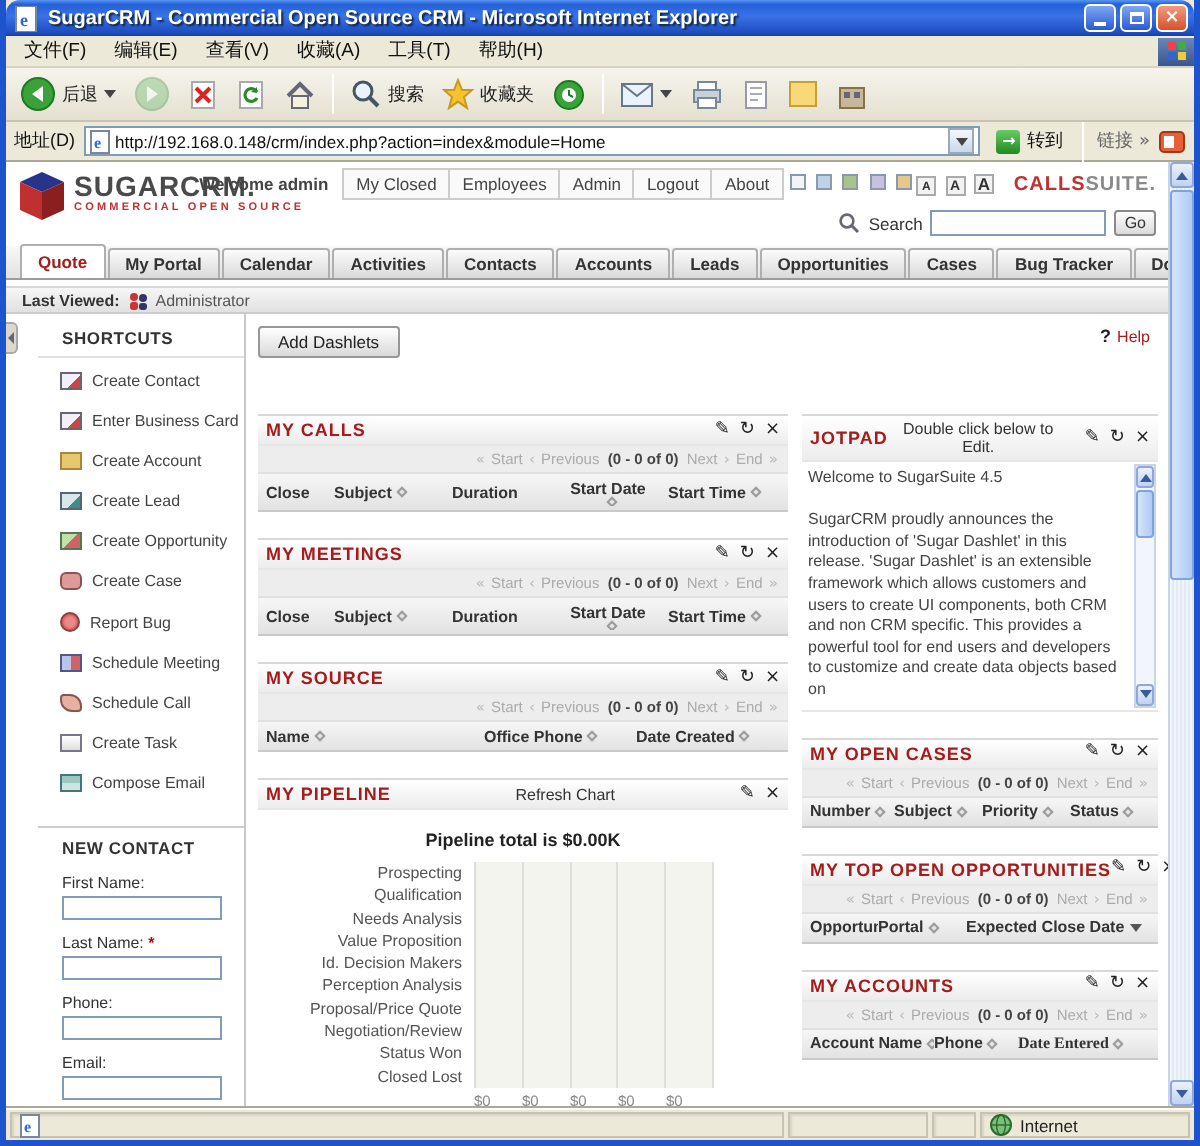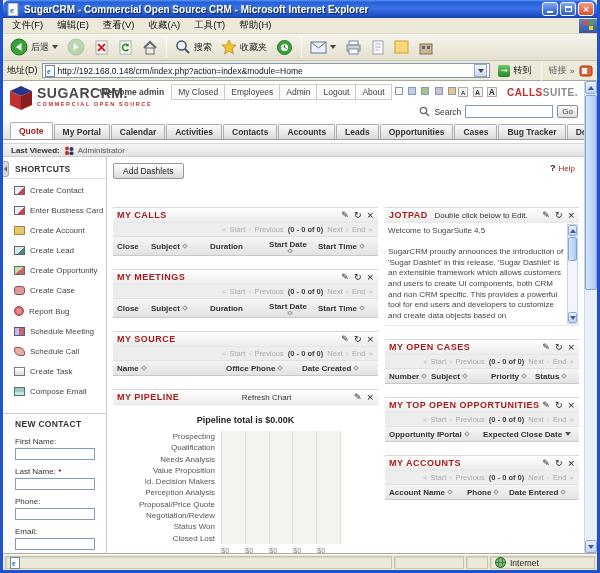--- a/index.html
+++ b/index.html
@@ -73,21 +73,21 @@
   .tabsbar { height:17px; flex:none; display:flex; align-items:flex-end; background:linear-gradient(180deg,#F8F8F8,#E2E2E2); border-bottom:1px solid #9C9C9C; padding-left:7px; }
   .tab { height:15px; line-height:14px; padding:0 8px; font-size:8.5px; font-weight:bold; color:#333; background:linear-gradient(180deg,#FBFBFB,#DADADA); border:1px solid #AFAFAF; border-bottom:none; border-radius:2px 2px 0 0; margin-right:1px; white-space:nowrap; }
   .tabs-host { display:flex; align-items:flex-end; }
   .tabs-host .tab:first-child { background:#fff; color:#A61C1C; height:17px; line-height:16px; position:relative; z-index:2; }
 
   .lastviewed { height:14px; flex:none; margin-top:3px; display:flex; align-items:center; gap:4px; padding:0 8px; font-size:8px; background:linear-gradient(180deg,#F6F6F6,#E1E1E1); border-top:1px solid #D8D8D8; border-bottom:1px solid #CCC; }
   .lv-label { font-weight:bold; color:#333; }
   .lv-item { color:#555; }
 
   
-  .content { flex:1; display:flex; overflow:hidden; position:relative; }
+  .content { flex:1; display:flex; overflow:hidden; position:relative;padding-left:16px; }
   .collapse-handle { position:absolute; left:0; top:4px; width:6px; height:16px; background:#DCD8CC; border:1px solid #AAA; border-left:none; border-radius:0 3px 3px 0; display:flex; align-items:center; justify-content:center; }
   .collapse-handle i { width:0;height:0;border-top:3px solid transparent;border-bottom:3px solid transparent;border-right:3px solid #667; }
 
   .sidebar { width:104px; flex:none; border-right:1px solid #C9C9C9; padding-top:4px; overflow:hidden; }
   .sc-title { font-size:8.5px; font-weight:bold; color:#333; padding:3px 6px 4px 12px; border-bottom:1px solid #E0E0E0; letter-spacing:.3px; }
   .sc-list { padding:7px 2px 4px 11px; }
   .sc-item { display:flex; align-items:center; gap:5px; margin-bottom:11px; font-size:8px; color:#444; }
   .ic { width:11px; height:9px; border:1px solid #888; flex:none; }
   .ic-contact,.ic-card { background:linear-gradient(135deg,#F0F0F6 60%,#C44 60%); border-color:#667; }
   .ic-account { background:#E8C86E; border-color:#A8863A; }
@@ -129,21 +129,21 @@
 
   .colheads { display:flex; align-items:center; background:linear-gradient(180deg,#F6F6F6,#E2E2E2); border-bottom:1px solid #C9C9C9; font-size:8px; font-weight:bold; color:#333; padding:2.5px 4px; }
   .col { display:flex; align-items:center; white-space:nowrap; overflow:hidden; }
   .sort { margin-left:3px; flex:none; }
   .sort.n { width:4px; height:4px; border:1px solid #9A9A9A; background:#E4E4E4; transform:rotate(45deg); }
   .sort.desc { width:0; height:0; border-left:3px solid transparent; border-right:3px solid transparent; border-top:4px solid #555; }
   .cols-calls .col:nth-child(1){width:34px;} .cols-calls .col:nth-child(2){flex:1;} .cols-calls .col:nth-child(3){width:48px;} .cols-calls .col:nth-child(4){width:60px;flex-direction:column;} .cols-calls .col:nth-child(5){width:56px;}
   .cols-leads .col:nth-child(1){flex:1;} .cols-leads .col:nth-child(2){width:76px;} .cols-leads .col:nth-child(3){width:72px;}
   .cols-cases .col:nth-child(1){width:42px;} .cols-cases .col:nth-child(2){flex:1;} .cols-cases .col:nth-child(3){width:44px;} .cols-cases .col:nth-child(4){width:40px;}
   .cols-opps .col:nth-child(1){flex:1;} .cols-opps .col:nth-child(2){width:44px;} .cols-opps .col:nth-child(3){width:92px;}
-  .cols-accts .col:nth-child(1){flex:1;} .cols-accts .col:nth-child(2){width:42px;text-align:right;} .cols-accts .col:nth-child(3){width:66px;}
+  .cols-accts .col:nth-child(1){flex:1;} .cols-accts .col:nth-child(2){width:42px;text-align:right;} .cols-accts .col:nth-child(3){width:66px;font-family:Liberation Serif, serif;}
 
   
   .refresh-link { flex:1; text-align:center; font-size:8px; color:#333; font-weight:normal; }
   .chart-title { text-align:center; font-size:9px; font-weight:bold; color:#222; margin:10px 0 6px 0; }
   .chart { display:flex; padding-left:8px; }
   .ylabels { width:100px; text-align:right; padding-right:6px; }
   .ylabel { font-size:8px; color:#555; line-height:11.3px; white-space:nowrap; }
   .plot { width:120px; height:113px; display:flex; border-right:1px solid #DDD; }
   .pcol { flex:1; background:#F4F4EF; border-left:1px solid #DDD; }
   .xlabels { margin-left:108px; width:126px; display:flex; margin-top:2px; }

